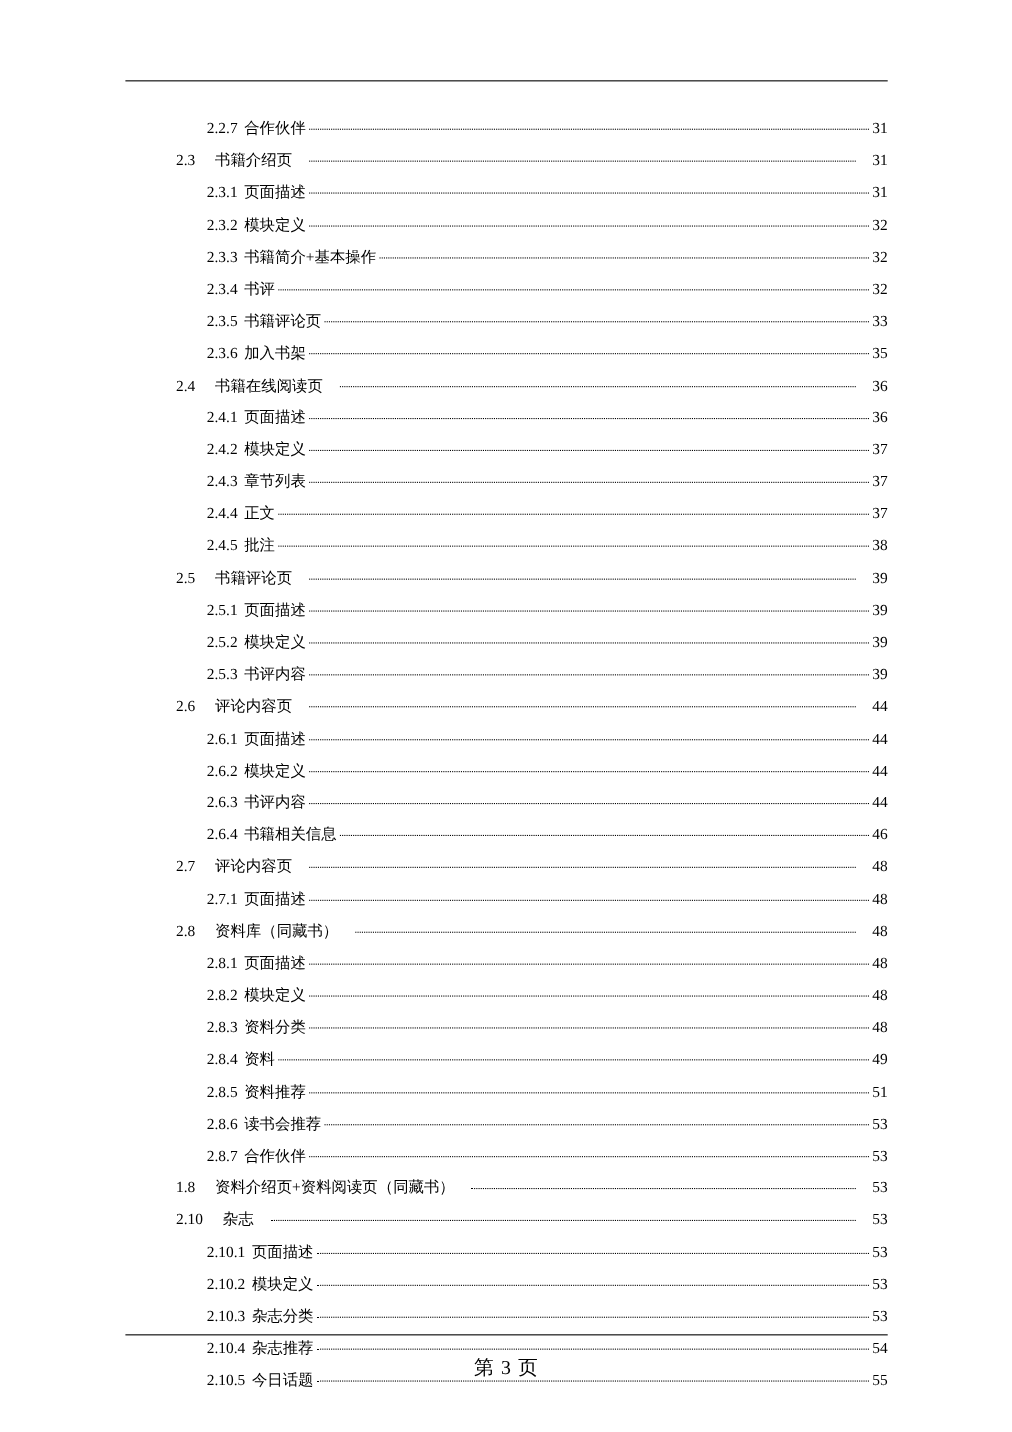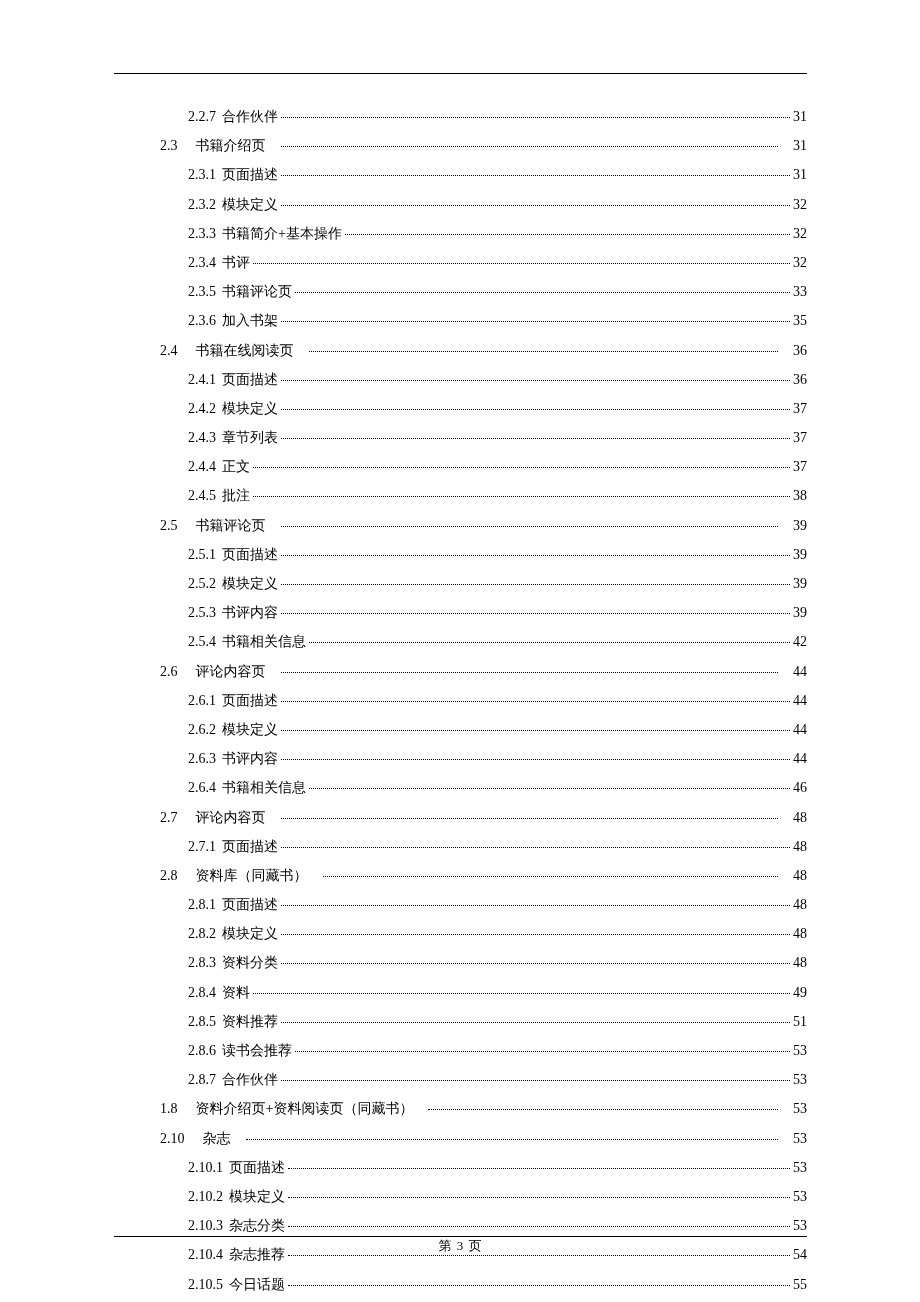--- a/index.html
+++ b/index.html
@@ -48,22 +48,22 @@
     .pg {
       flex-shrink: 0;
     }
     .footer {
       position: absolute;
       bottom: -26px;
       left: 0;
       right: 0;
       border-top: 1.5px solid #000;
       text-align: center;
-      padding-top: 0;
-      font-size: 13px;
+      padding-top: 17px;
+      font-size: 18px;
       letter-spacing: 1px;
     }
   </style>
 </head>
 <body>
 
 <div class="page">
   <div class="content" id="toc-container">
       <div class="toc-line level3">
         <span class="toc-num">2.2.7</span>
@@ -165,26 +165,20 @@
         <span class="toc-num">2.5.2</span>
         <span class="toc-title">模块定义</span>
         <span class="dots"></span>
         <span class="pg">39</span>
       </div>
       <div class="toc-line level3">
         <span class="toc-num">2.5.3</span>
         <span class="toc-title">书评内容</span>
         <span class="dots"></span>
         <span class="pg">39</span>
-      </div>
-      <div class="toc-line level3">
-        <span class="toc-num">2.5.4</span>
-        <span class="toc-title">书籍相关信息</span>
-        <span class="dots"></span>
-        <span class="pg">42</span>
       </div>
       <div class="toc-line level2">
         <span class="toc-num">2.6</span>
         <span class="toc-title">评论内容页</span>
         <span class="dots"></span>
         <span class="pg">44</span>
       </div>
       <div class="toc-line level3">
         <span class="toc-num">2.6.1</span>
         <span class="toc-title">页面描述</span>

